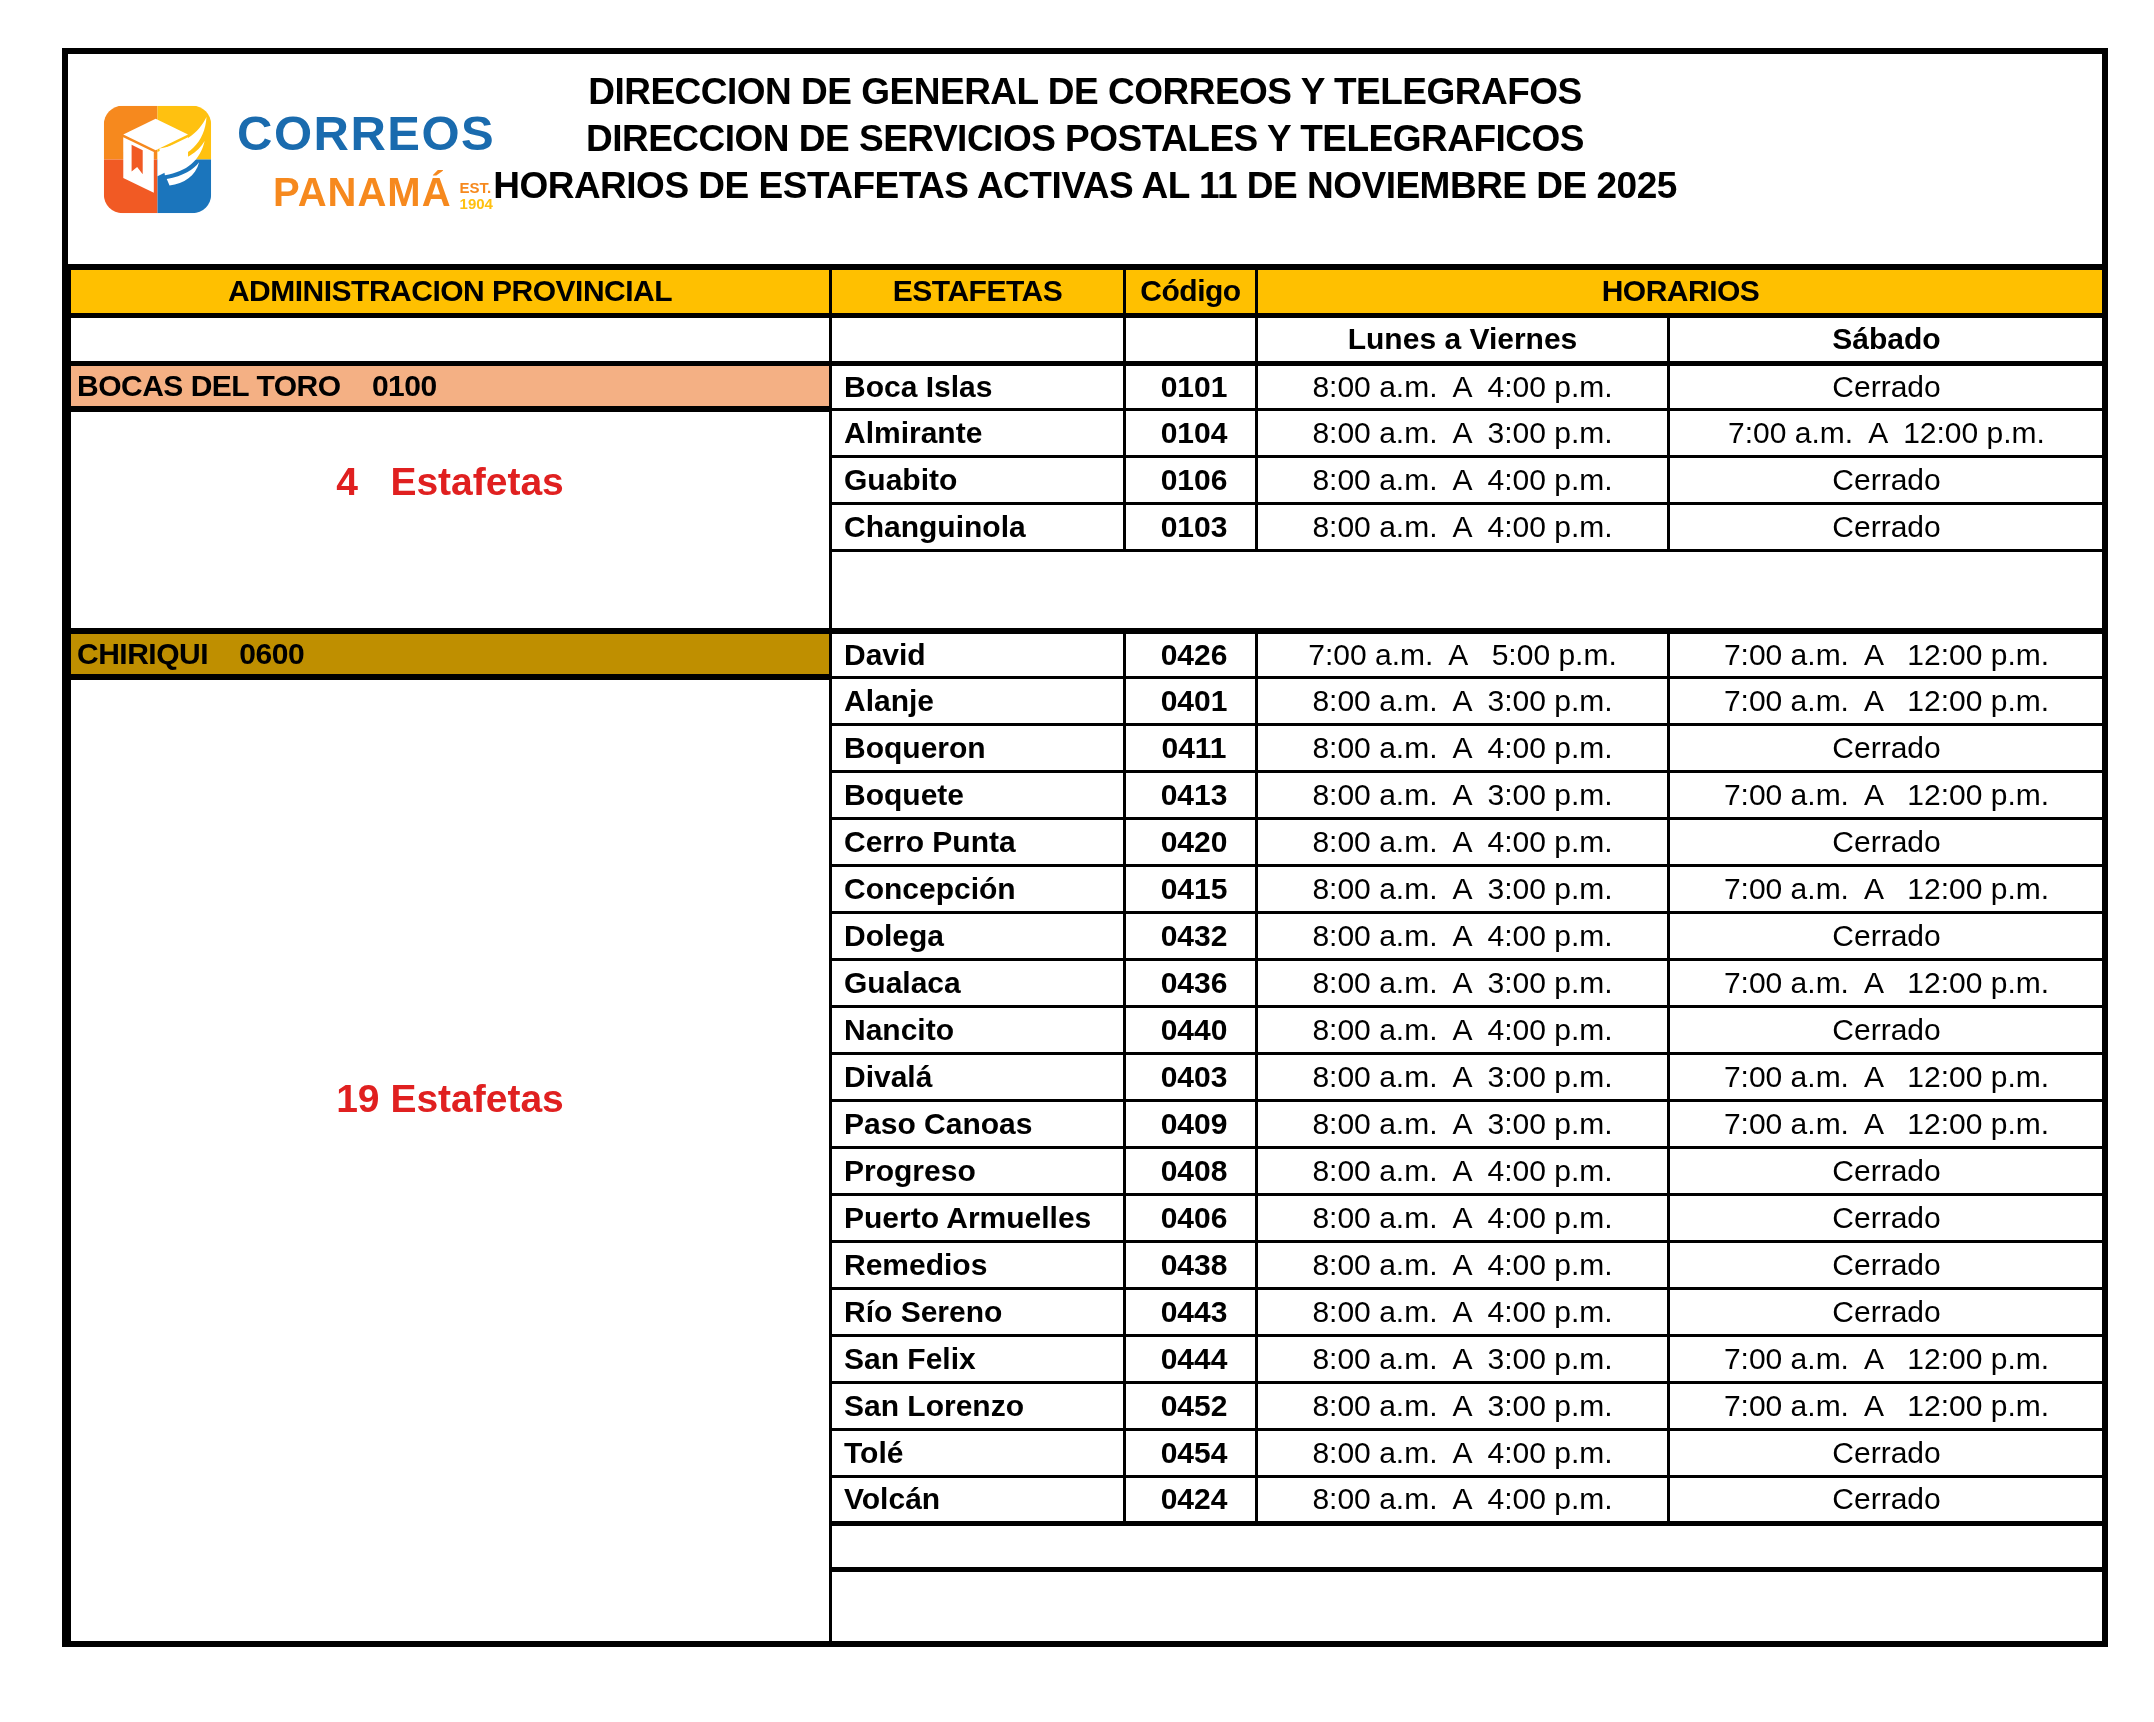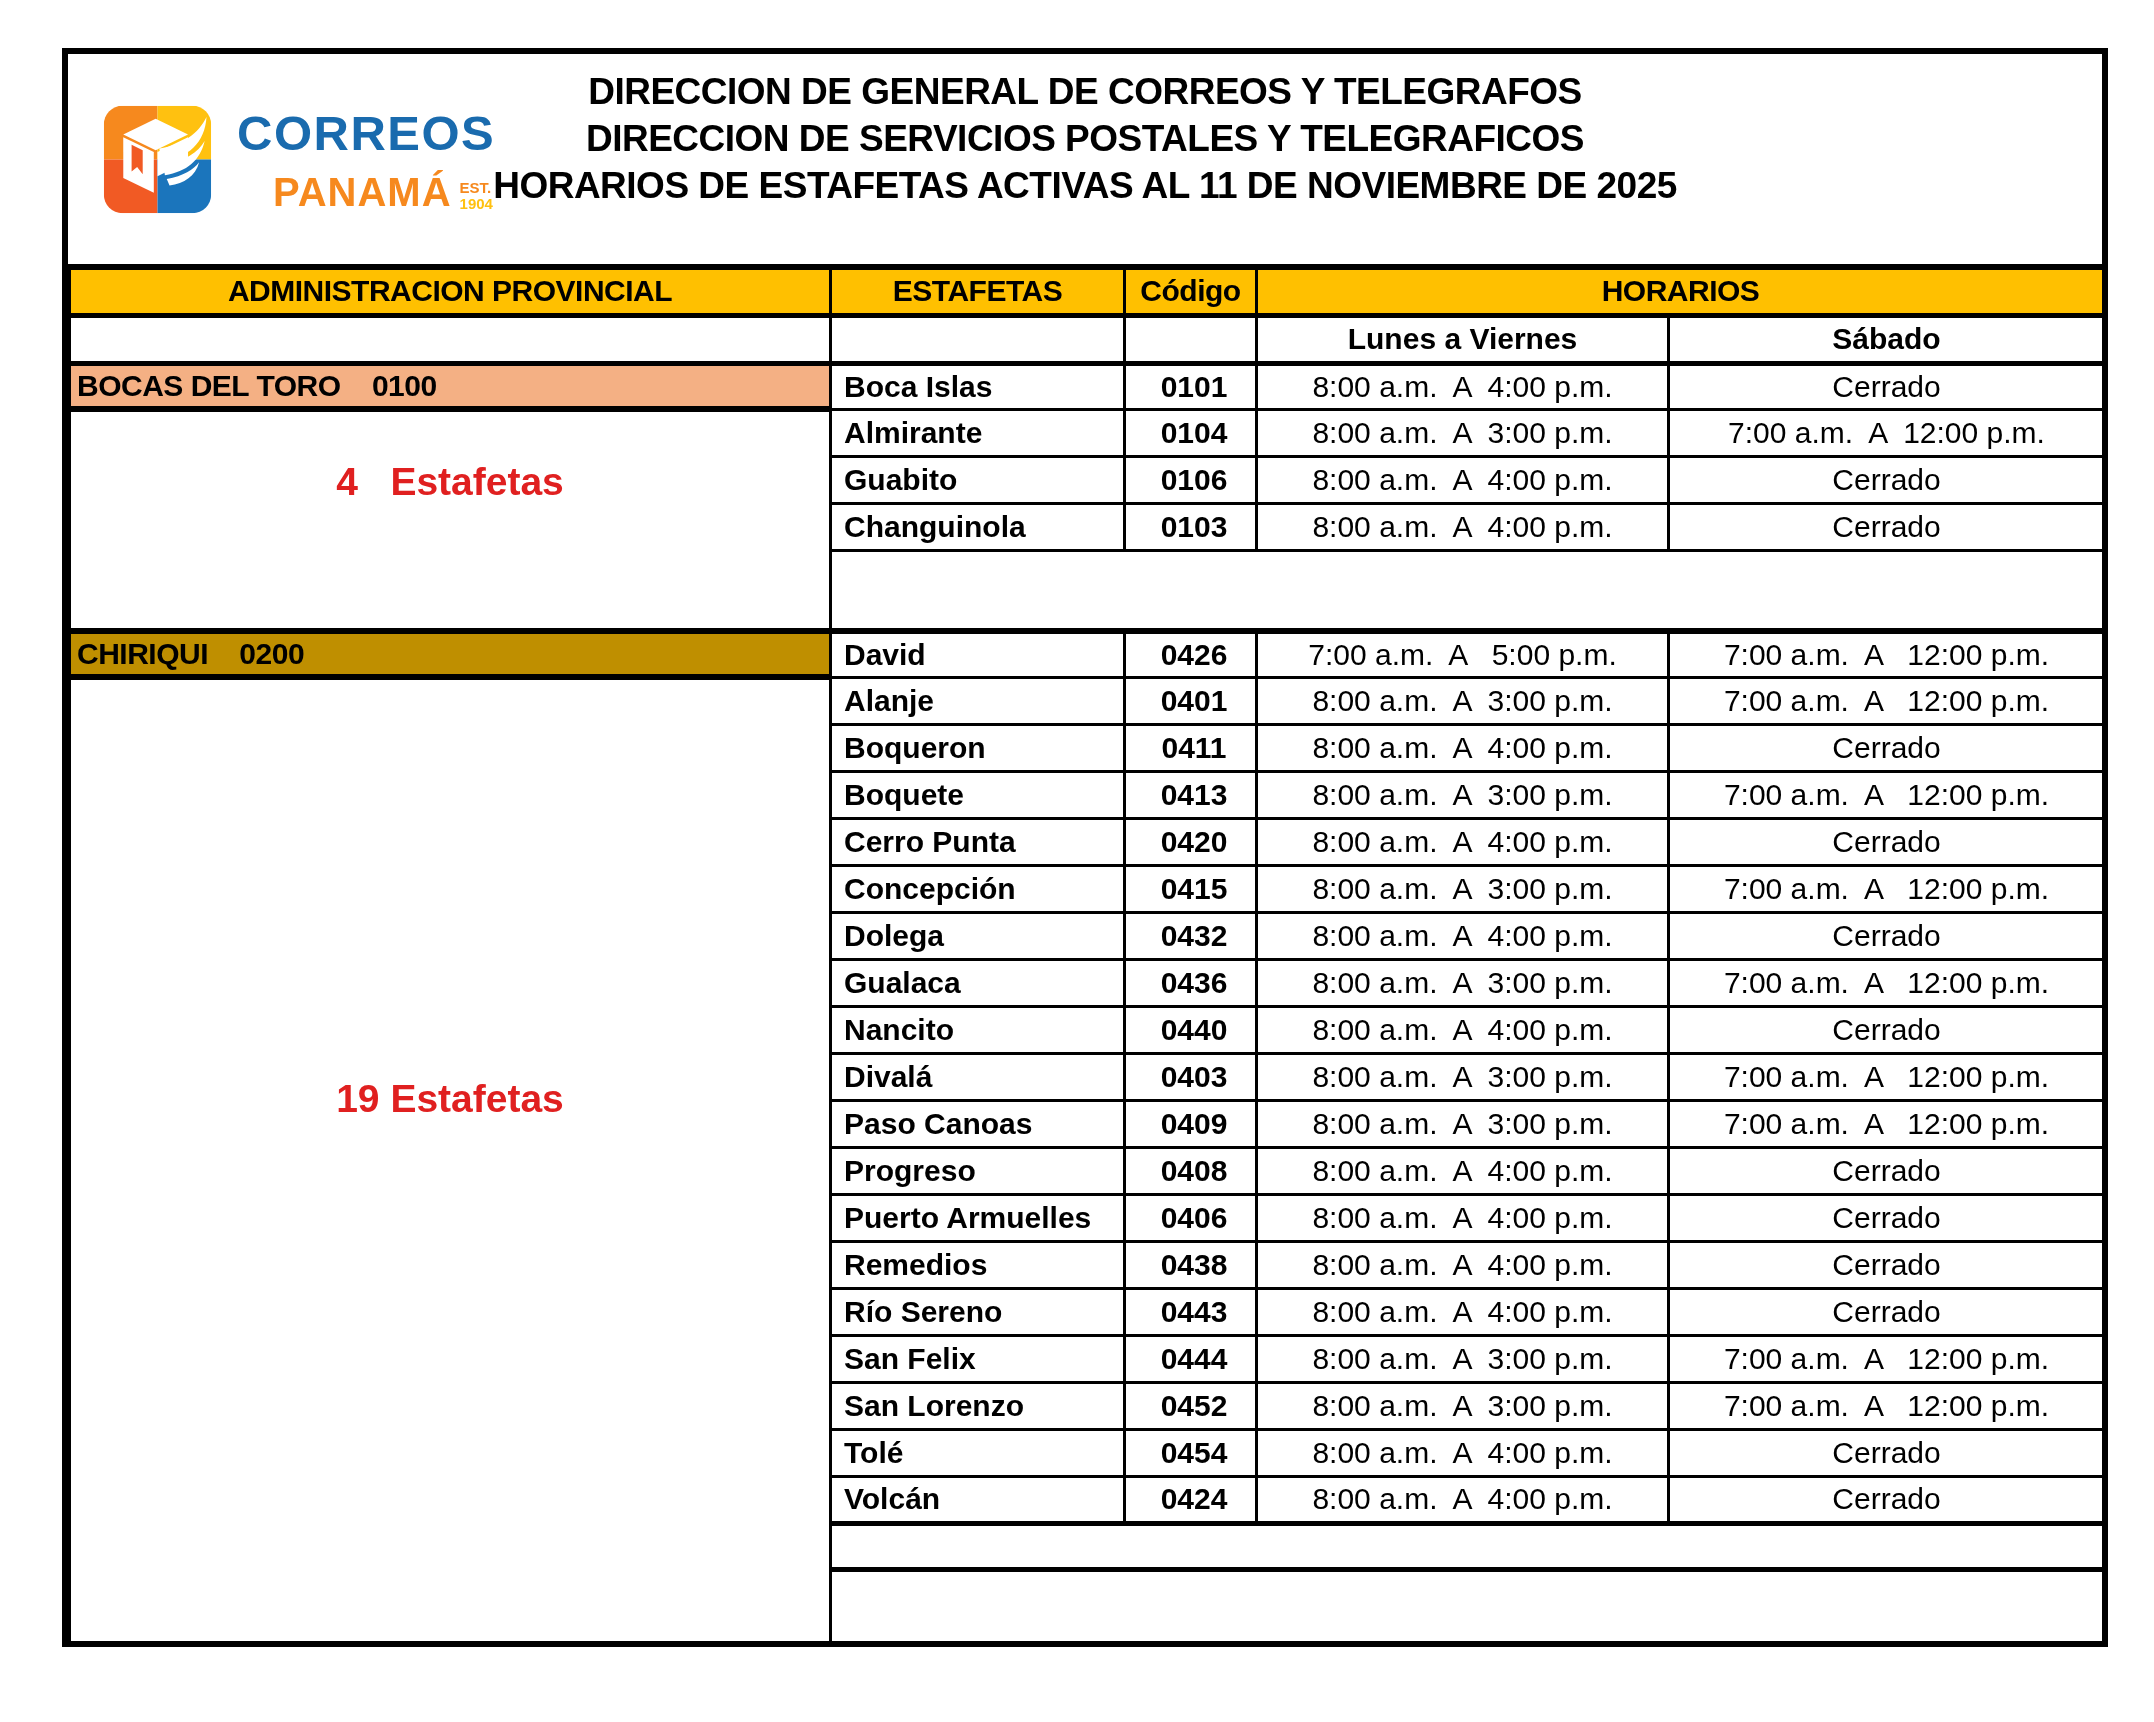--- a/index.html
+++ b/index.html
@@ -166,21 +166,21 @@
         <tr style="height: 47px;">
           <td class="name">Changuinola</td>
           <td class="code">0103</td>
           <td class="time">8:00 a.m.  A  4:00 p.m.</td>
           <td class="time">Cerrado</td>
         </tr>
         <tr style="height: 81px;">
           <td class="spacer bb6" colspan="4"></td>
         </tr>
         <tr style="height: 46px;">
-          <td class="province-label gold">CHIRIQUI    0200</td>
+          <td class="province-label gold">CHIRIQUI    0600</td>
           <td class="name">David</td>
           <td class="code">0426</td>
           <td class="time">7:00 a.m.  A   5:00 p.m.</td>
           <td class="time">7:00 a.m.  A   12:00 p.m.</td>
         </tr>
         <tr style="height: 47px;">
           <td class="count-label" rowspan="20">
             <div class="count-inner" style="height: 838px;">19 Estafetas</div>
           </td>
           <td class="name">Alanje</td>

